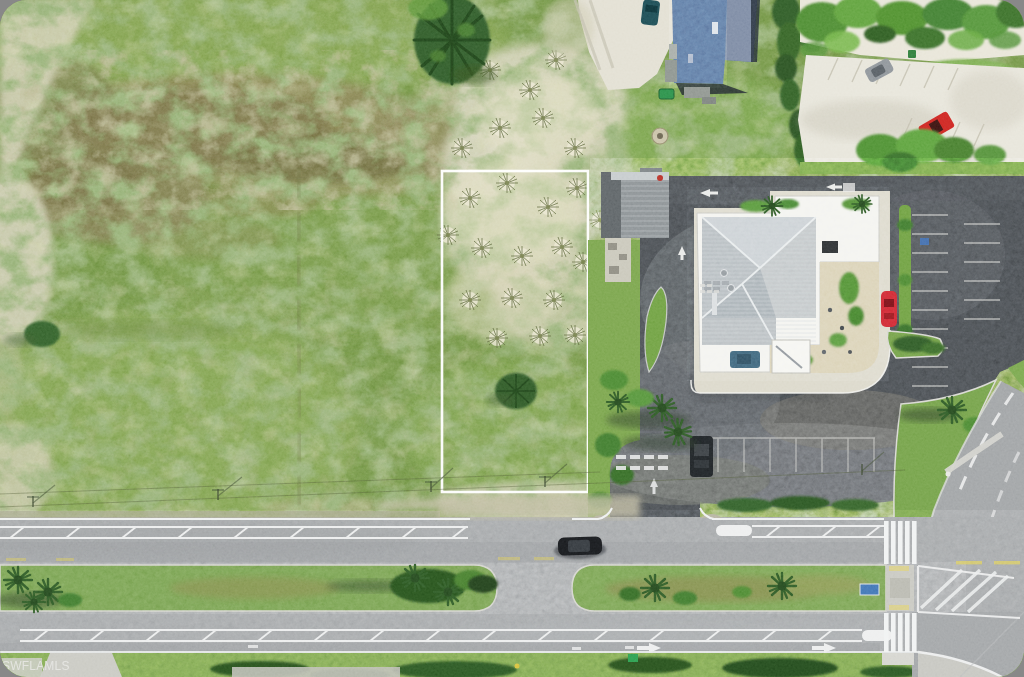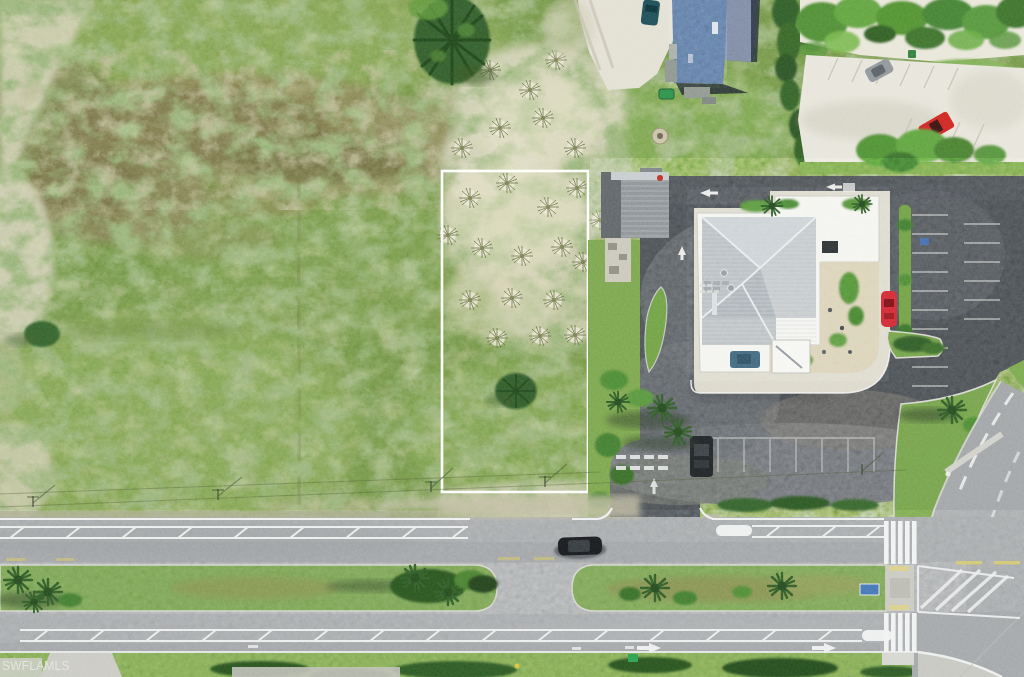--- a/index.html
+++ b/index.html
@@ -1,16 +1,16 @@
 <!DOCTYPE html>
 <html><head>
 <meta charset="utf-8">
 <style>
   html,body{margin:0;padding:0;background:#888;}
-  #scene{width:1024px;height:677px;position:relative;overflow:hidden;font-family:"Liberation Sans",sans-serif;}
+  #scene{width:1024px;height:677px;position:relative;overflow:hidden;font-family:"Liberation Sans",sans-serif;border-radius:27px;}
 </style>
 </head>
 <body>
 <div id="scene">
 <svg width="1024" height="677" viewBox="0 0 1024 677" xmlns="http://www.w3.org/2000/svg">
 <defs>
   <filter id="grain" x="-5%" y="-5%" width="110%" height="110%">
     <feTurbulence type="fractalNoise" baseFrequency="0.18 0.2" numOctaves="3" seed="7"></feTurbulence>
     <feColorMatrix type="matrix" values="0.33 0.33 0.33 0 0  0.33 0.33 0.33 0 0  0.33 0.33 0.33 0 0  0 0 0 0 1"></feColorMatrix>
   </filter>

